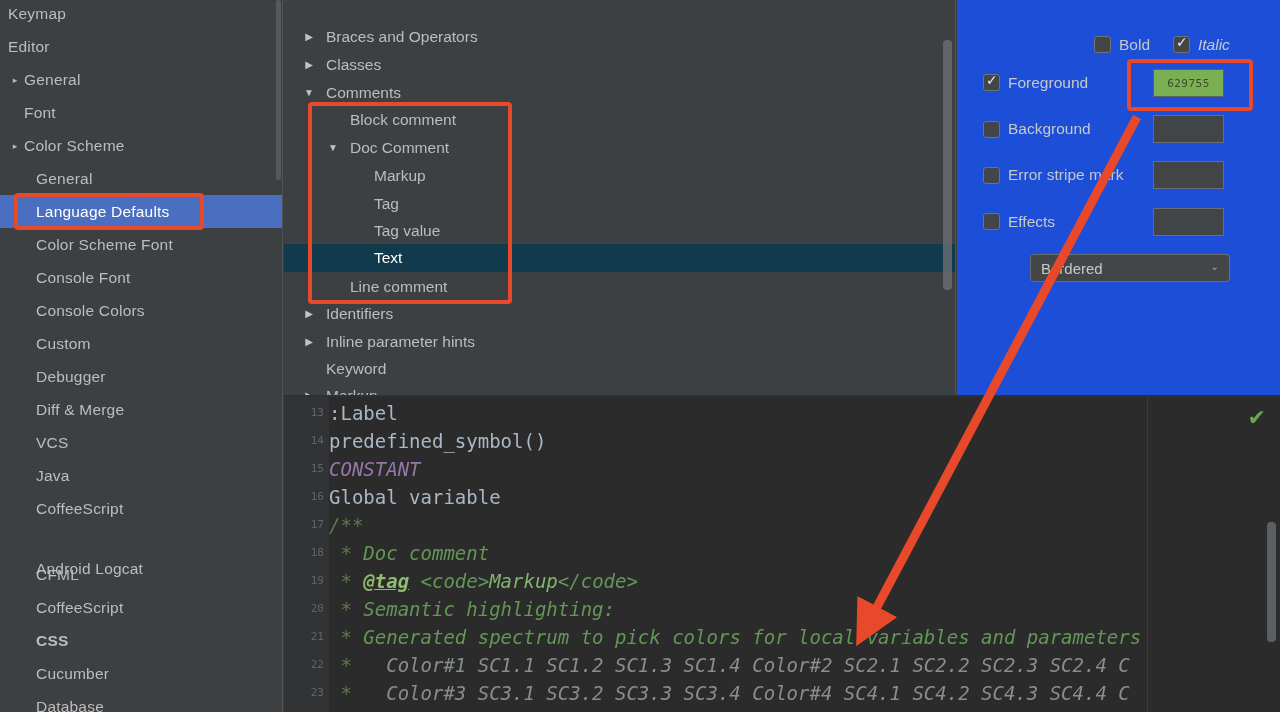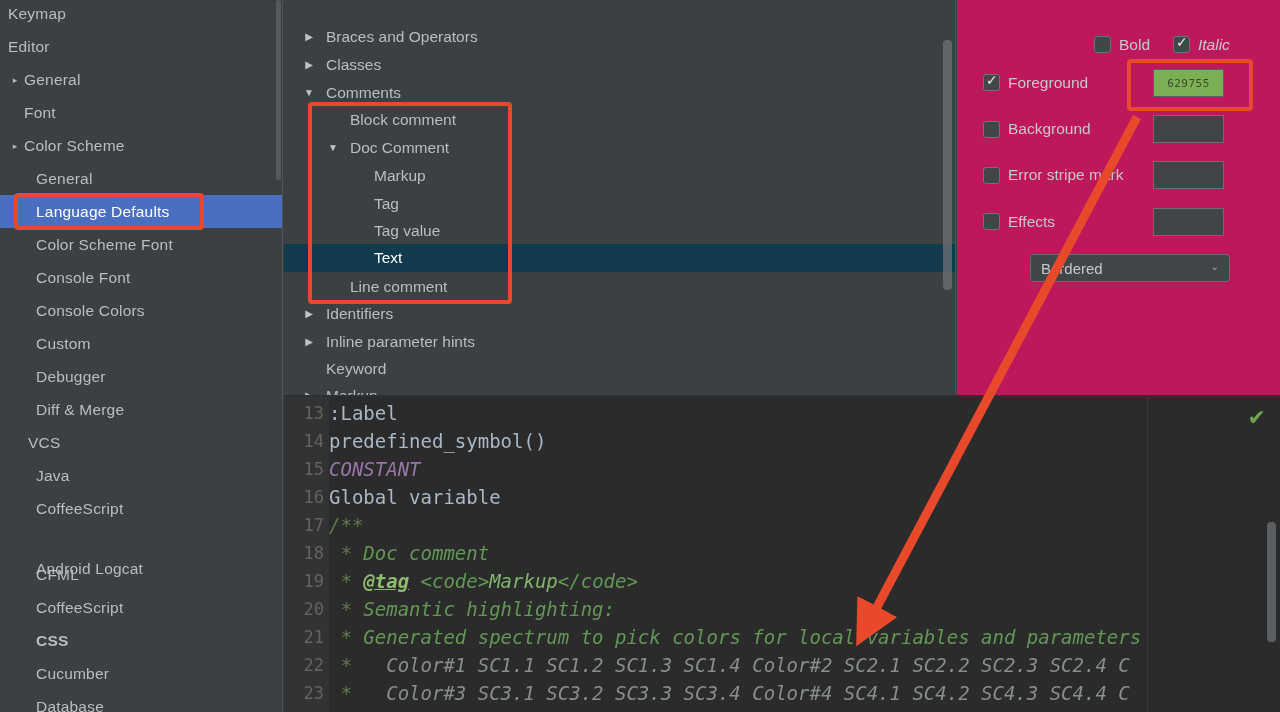--- a/index.html
+++ b/index.html
@@ -63,21 +63,21 @@
     background: #4f5356;
   }
   .panel-hdivider {
     position: absolute; left: 284px; top: 395px; width: 996px; height: 2px;
     background: #2e3133;
   }
 
   
   .attr-panel {
     position: absolute; left: 957px; top: 0; width: 323px; height: 396px;
-    background: #be185d;
+    background: #1d4ed8;
   }
   .cb {
     position: absolute; width: 17px; height: 17px;
     border: 1px solid #6f7376; border-radius: 3px; background: #434649;
   }
   .cb.checked::after {
     content: "✓"; position: absolute; left: 2px; top: -3px;
     font-size: 14px; color: #e8e8e8; line-height: 17px;
     font-family: "DejaVu Sans", sans-serif;
   }
@@ -114,21 +114,21 @@
     position: absolute; left: 0; top: 0; width: 45px; height: 315px;
     background: #313335;
   }
   .code-line {
     position: absolute; left: 0; width: 996px; height: 28px;
     font-family: "DejaVu Sans Mono", monospace; font-size: 19px;
     white-space: pre; line-height: 28px;
   }
   .lno {
     position: absolute; left: 0; width: 40px; text-align: right;
-    color: #616366; font-size: 17px; font-family: "DejaVu Sans Mono", monospace;
+    color: #616366; font-size: 11px; font-family: "DejaVu Sans Mono", monospace;
   }
   .ctext { position: absolute; left: 45px; }
   .c-default { color: #a9b7c6; }
   .c-const { color: #9876aa; font-style: italic; }
   .c-doc { color: #629755; font-style: italic; }
   .c-docstar { color: #5f7a4c; font-style: italic; }
   .c-tag { color: #8fbc6e; font-style: italic; text-decoration: underline; font-weight: bold;}
   .c-markup { color: #7fb66b; font-style: italic; }
   .c-greytext { color: #888f8a; font-style: italic; }
   .preview-scroll {
@@ -194,21 +194,21 @@
         <div class="sb-item" style="top: 327px;">
           <span class="sb-label" style="margin-left: 36px;">Custom</span>
         </div>
         <div class="sb-item" style="top: 360px;">
           <span class="sb-label" style="margin-left: 36px;">Debugger</span>
         </div>
         <div class="sb-item" style="top: 393px;">
           <span class="sb-label" style="margin-left: 36px;">Diff &amp; Merge</span>
         </div>
         <div class="sb-item" style="top: 426px;">
-          <span class="sb-label" style="margin-left: 28px;">VCS</span>
+          <span class="sb-label" style="margin-left: 36px;">VCS</span>
         </div>
         <div class="sb-item" style="top: 459px;">
           <span class="sb-label" style="margin-left: 36px;">Java</span>
         </div>
         <div class="sb-item" style="top: 492px;">
           <span class="sb-label" style="margin-left: 36px;">CoffeeScript</span>
         </div>
         <div class="sb-item" style="top: 525px; margin-top: 27px;">
           <span class="sb-label" style="margin-left: 36px;">Android Logcat</span>
         </div>

